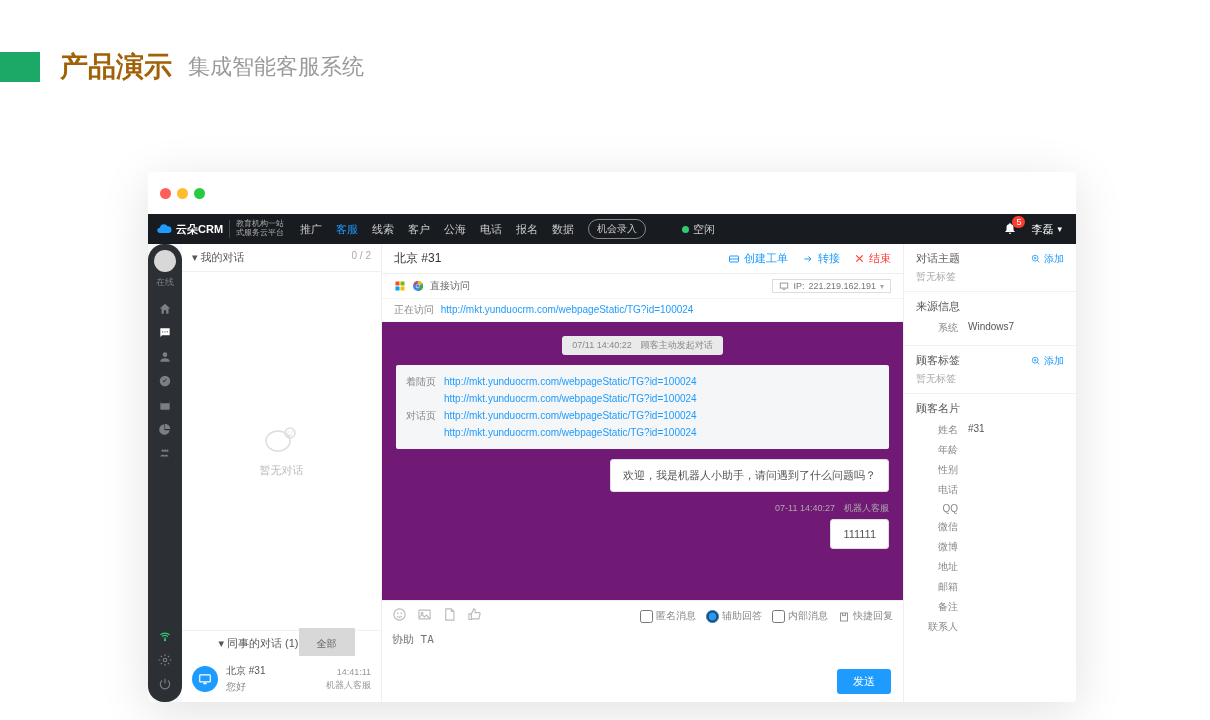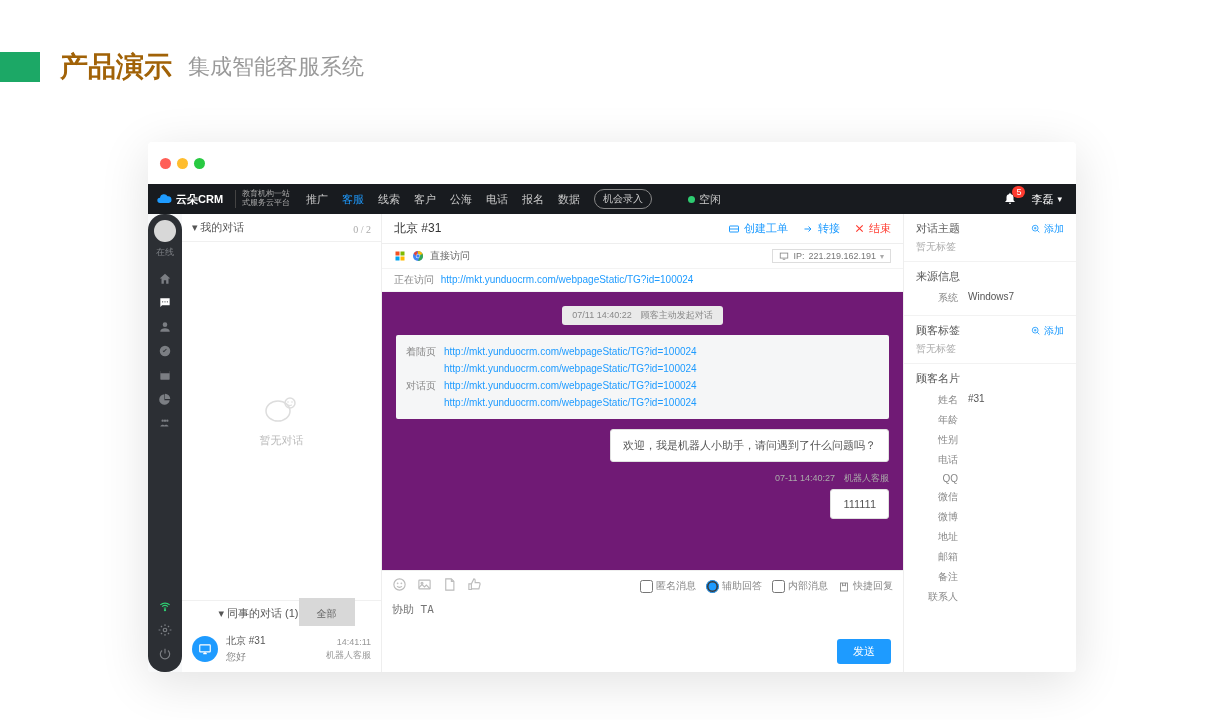--- a/index.html
+++ b/index.html
@@ -1,51 +1,51 @@
 <!DOCTYPE html>
 <html><head>
 <meta charset="utf-8">
 <style>
   * { box-sizing: border-box; margin: 0; padding: 0; }
   body { font-family: -apple-system, "PingFang SC", "Microsoft YaHei", sans-serif; background: #fff; width: 1210px; height: 720px; overflow: hidden; }
   .slide-title { display: flex; align-items: center; margin-top: 48px; margin-left: 0; }
   .green-block { width: 40px; height: 30px; background: #1ca866; }
   .title-main { font-size: 28px; font-weight: 700; color: #a16207; margin-left: 20px; }
   .title-sub { font-size: 22px; color: #9a9a9a; margin-left: 16px; font-weight: 400; }
-  .app-window { position: absolute; left: 148px; top: 142px; width: 928px; height: 530px; background: #fff; box-shadow: 0 10px 50px rgba(0,0,0,0.12); border-radius: 4px; overflow: hidden; }
+  .app-window { position: absolute; left: 148px; top: 172px; width: 928px; height: 530px; background: #fff; box-shadow: 0 10px 50px rgba(0,0,0,0.12); border-radius: 4px; overflow: hidden; }
   .mac-bar { height: 42px; display: flex; align-items: center; padding-left: 12px; gap: 6px; background: #fff; border-top-left-radius: 4px; border-top-right-radius: 4px; }
   .dot { width: 11px; height: 11px; border-radius: 50%; }
   .dot.red { background: #ff5f57; }
   .dot.yellow { background: #ffbd2e; }
   .dot.green { background: #28ca42; }
   .topbar { height: 30px; background: #181b1f; display: flex; align-items: center; color: #c9c9c9; font-size: 11px; }
   .logo { display: flex; align-items: center; padding: 0 8px; height: 100%; color: #fff; }
   .logo svg { margin-right: 4px; }
   .logo-text { font-size: 11px; font-weight: 600; }
-  .logo-sub { font-size: 8px; color: #a8a8a8; margin-left: 12px; border-left: 1px solid #444; padding-left: 6px; line-height: 1.1; }
+  .logo-sub { font-size: 8px; color: #a8a8a8; margin-left: 6px; border-left: 1px solid #444; padding-left: 6px; line-height: 1.1; }
   .nav { display: flex; margin-left: 8px; gap: 14px; }
   .nav-item { color: #c9c9c9; cursor: pointer; }
   .nav-item.active { color: #1e9bff; }
   .record-btn { border: 1px solid #888; border-radius: 12px; padding: 2px 8px; color: #c9c9c9; font-size: 10px; margin-left: 14px; }
   .status-dot { display: inline-block; width: 7px; height: 7px; background: #2ecc71; border-radius: 50%; margin-right: 4px; }
   .status { margin-left: 36px; font-size: 11px; }
   .tb-right { margin-left: auto; display: flex; align-items: center; gap: 14px; padding-right: 14px; }
   .bell { position: relative; color: #fff; }
   .badge { position: absolute; top: -5px; right: -8px; background: #ff3b30; color: #fff; font-size: 9px; border-radius: 8px; padding: 0 4px; line-height: 12px; min-width: 12px; text-align: center; }
   .user { color: #fff; display: flex; align-items: center; gap: 4px; }
   .chev { font-size: 9px; }
   .app-body { display: flex; height: calc(100% - 42px - 30px); background: #f7f8f9; }
   .icon-rail { width: 34px; background: #2c2f34; display: flex; flex-direction: column; align-items: center; padding-top: 6px; color: #7b7e83; border-radius: 16px; }
   .avatar { width: 22px; height: 22px; border-radius: 50%; background: #d8d8d8; margin-bottom: 4px; }
   .online { font-size: 9px; color: #7b7e83; margin-bottom: 8px; }
   .rail-ico { width: 34px; height: 24px; display: flex; align-items: center; justify-content: center; cursor: pointer; }
   .rail-ico.active { color: #fff; }
   .rail-ico.wifi { color: #2ecc71; }
   .conv-panel { width: 200px; background: #fff; border-right: 1px solid #eee; display: flex; flex-direction: column; font-size: 11px; }
-  .panel-head { display: flex; align-items: flex-end; justify-content: space-between; padding: 6px 10px; color: #555; border-bottom: 1px solid #f0f0f0; font-family: Liberation Serif, serif; }
+  .panel-head { display: flex; align-items: flex-start; justify-content: space-between; padding: 6px 10px; color: #555; border-bottom: 1px solid #f0f0f0; }
   .panel-head .cnt { color: #aaa; font-size: 10px; }
   .empty { flex: 1; display: flex; flex-direction: column; align-items: center; justify-content: center; color: #bbb; }
   .empty svg { margin-bottom: 8px; }
   .colleague-head { display: flex; align-items: center; justify-content: center; padding: 0 0 0 10px; border-top: 1px solid #f0f0f0; font-size: 11px; color: #555; height: 26px; }
   .all-btn { background: #d8d8d8; color: #666; font-size: 10px; padding: 16px 18px; height: 100%; display: flex; align-items: center; }
   .conv-item { display: flex; padding: 8px 10px; gap: 8px; align-items: center; background: #fff; cursor: pointer; }
   .conv-ava { width: 26px; height: 26px; border-radius: 50%; background: #1e9bff; display: flex; align-items: center; justify-content: center; color: #fff; font-size: 13px; }
   .conv-info { flex: 1; font-size: 10px; color: #555; }
   .conv-info .line2 { color: #888; margin-top: 2px; }
   .conv-meta { font-size: 9px; color: #999; text-align: right; }

